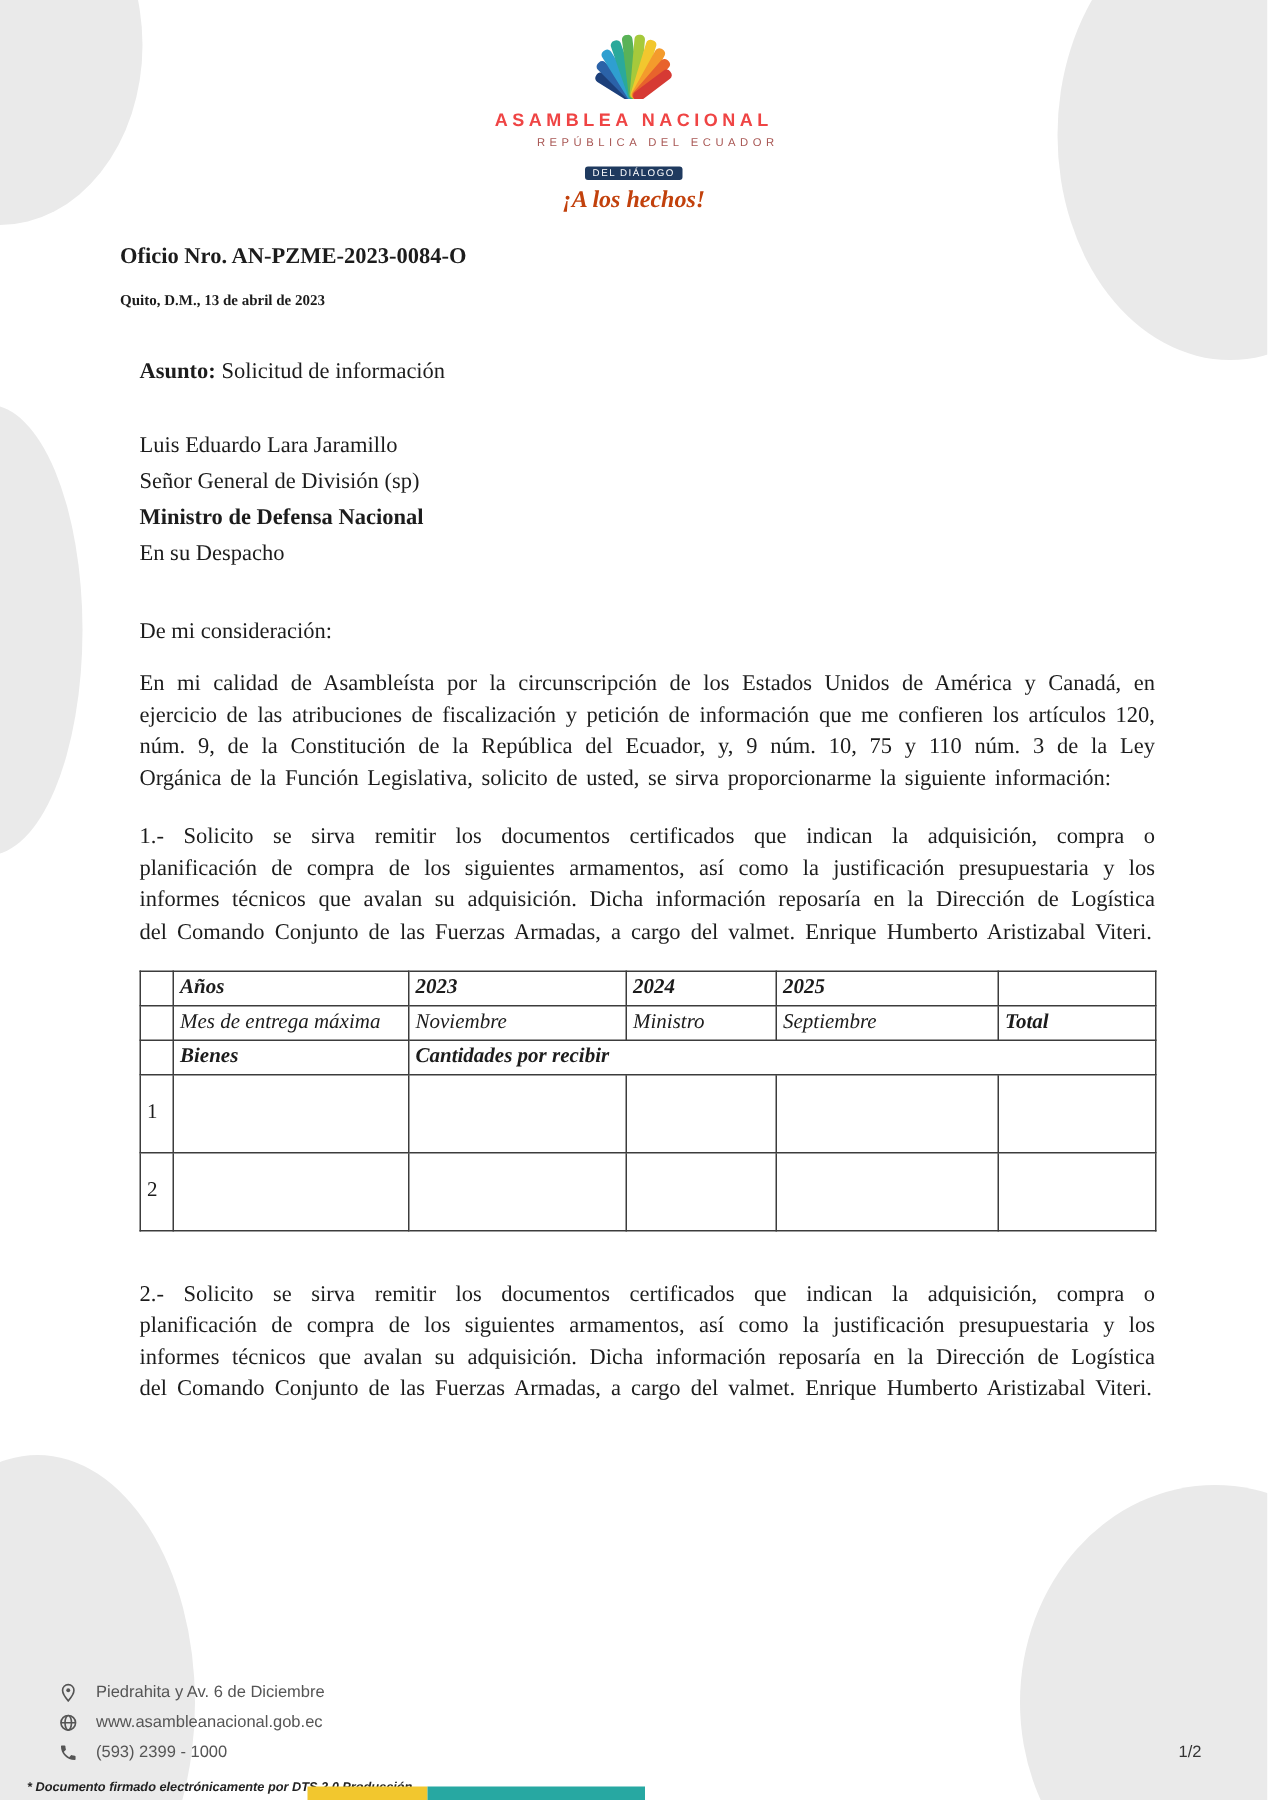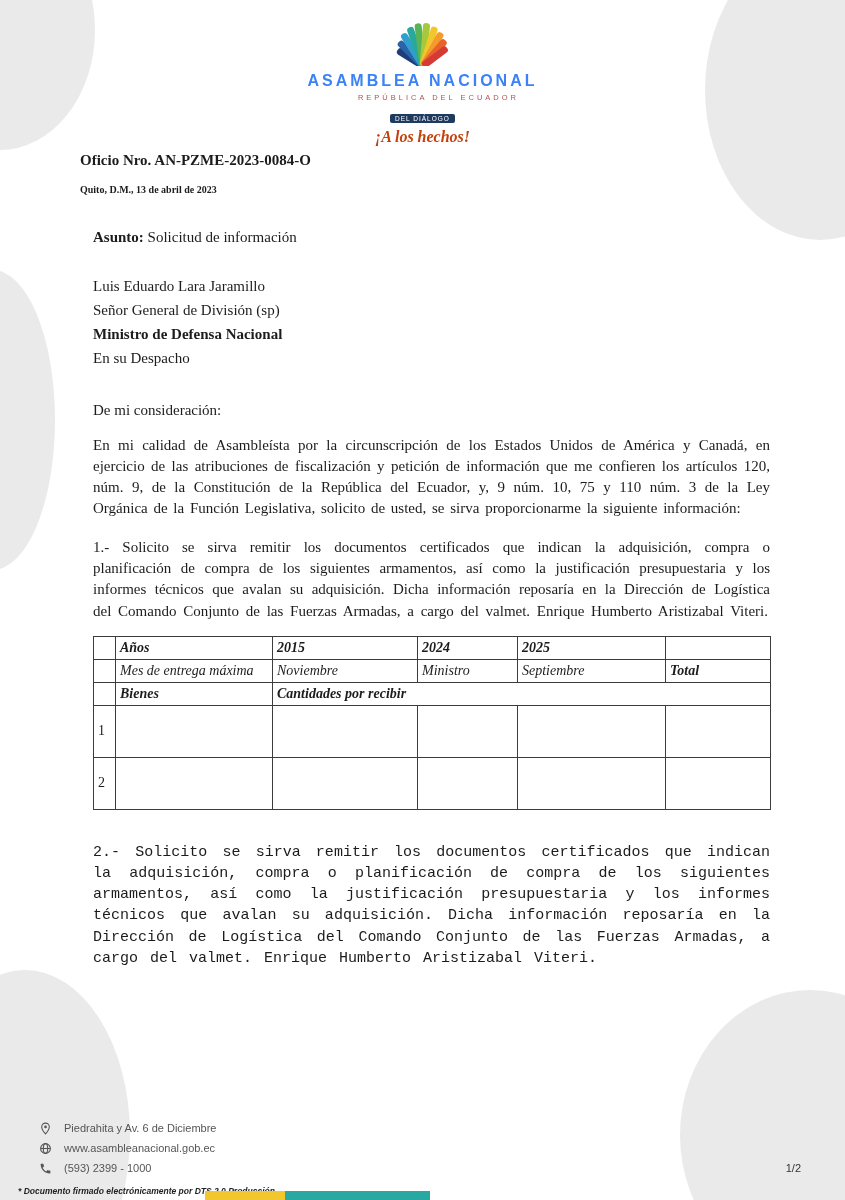--- a/index.html
+++ b/index.html
@@ -15,49 +15,49 @@
   .blob-tr { right:-90px; top:-60px; width:230px; height:300px; }
   .blob-left { left:-70px; top:270px; width:125px; height:300px; }
   .blob-bl { left:-80px; bottom:-100px; width:210px; height:330px; }
   .blob-br { right:-95px; bottom:-80px; width:260px; height:290px; }
 
   .content { position:relative; z-index:1; }
 
   
   .logo-block { text-align:center; padding-top:14px; }
   .org-name {
-    font-family:"Liberation Sans", sans-serif; font-size:16px; font-weight:bold;
-    letter-spacing:3px; color:#3b82f6; margin-top:2px;
+    font-family:"Liberation Sans", sans-serif; font-size:12px; font-weight:bold;
+    letter-spacing:3px; color:#ef4444; margin-top:2px;
   }
   .org-sub {
     font-family:"Liberation Sans", sans-serif; font-size:7.5px;
     letter-spacing:3px; color:#a85653; margin-top:3px;padding-left:32px;
   }
   .badge-wrap { margin-top:5px; }
   .badge {
     display:inline-block; background:#1f3a5f; color:#ffffff;
     font-family:"Liberation Sans", sans-serif; font-size:6.5px; letter-spacing:1px;
     padding:1px 5px; border-radius:2px;
   }
   .slogan {
     font-style:italic; font-weight:bold; font-size:16px; color:#c2410c; margin-top:3px;
   }
 
   
-  .oficio-block { padding:0 75px 0 80px; margin-top:6px; }
+  .oficio-block { padding:0 75px 0 80px; margin-top:20px; }
   .oficio { font-weight:bold; font-size:15px; }
   .dateline { font-weight:bold; font-size:10px; margin-top:15px; }
 
   .letter-body { padding:0 75px 0 93px; font-size:15px; line-height:1.42; }
   .asunto { margin-top:32px; }
   .recipient { margin-top:26px; line-height:1.6; }
   .salutation { margin-top:30px; }
   .para { margin-top:13px; text-align:justify; word-spacing:2px; }
   .item { margin-top:17px; text-align:justify; word-spacing:3px; }
-  .item2 { margin-top:32px;font-family:Liberation Mono, monospace; }
+  .item2 { margin-top:32px; }
   .b { font-weight:bold; }
 
   
   .doc-table {
     border-collapse:collapse; table-layout:fixed; width:677px; margin-top:14px;
     font-size:14px;
   }
   .doc-table td {
     border:1px solid #3c3c3c; padding:1px 4px; overflow:hidden; white-space:nowrap;
     vertical-align:middle;
@@ -150,21 +150,21 @@
             <col style="width:157px">
             <col style="width:145px">
           <col style="width:100px">
             <col style="width:148px">
             <col style="width:105px">
         </colgroup>
         <tbody>
             <tr class="hrow">
           <td class="c-num"></td>
           <td class="b">Años</td>
-          <td class="b">2015</td>
+          <td class="b">2023</td>
           <td class="b">2024</td>
           <td class="b">2025</td>
           <td></td>
         </tr>
         <tr class="hrow">
           <td class="c-num"></td>
           <td>Mes de entrega máxima</td>
           <td>Noviembre</td>
           <td>Ministro</td>
           <td>Septiembre</td>

